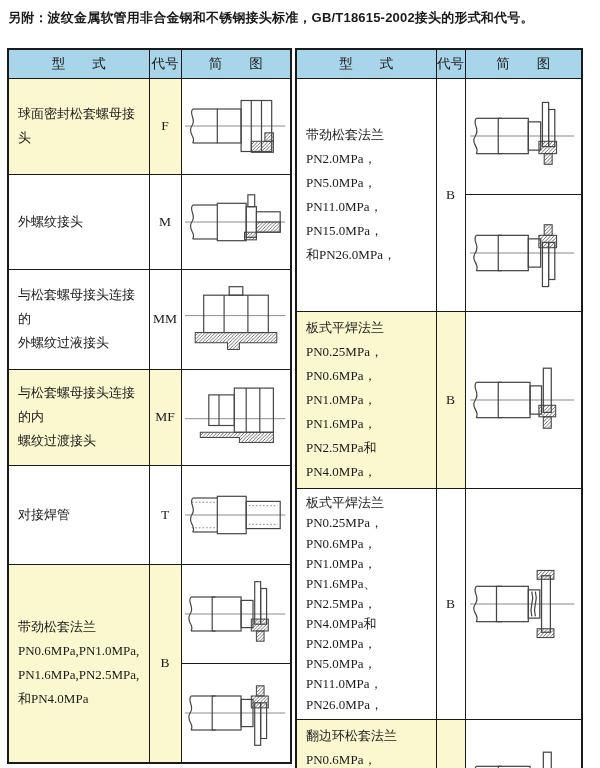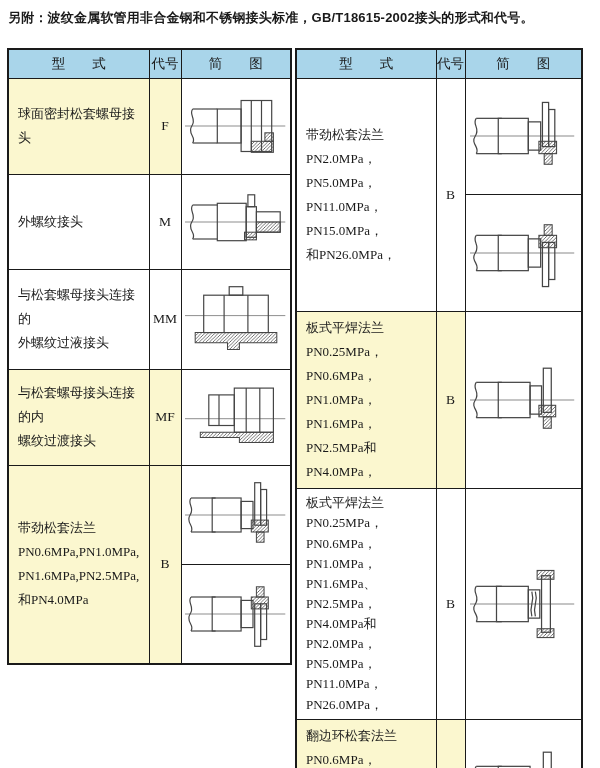--- a/index.html
+++ b/index.html
@@ -218,20 +218,31 @@
 螺纹过渡接头</td>
         <td class="code hl">MF</td>
         <td class="diag-cell">
           <div class="diag-box">
                 <svg class="diag" width="102" height="68" viewBox="0 0 120 80">
                   <use href="#g-mf"></use>
                 </svg>
               </div>
         </td>
       </tr>
+      <tr style="height:99px">
+        <td class="type">对接焊管</td>
+        <td class="code">T</td>
+        <td class="diag-cell">
+          <div class="diag-box">
+                <svg class="diag" width="102" height="68" viewBox="0 0 120 80">
+                  <use href="#g-t"></use>
+                </svg>
+              </div>
+        </td>
+      </tr>
       <tr style="height:197px">
         <td class="type hl">带劲松套法兰
 PN0.6MPa,PN1.0MPa,
 PN1.6MPa,PN2.5MPa,
 和PN4.0MPa</td>
         <td class="code hl">B</td>
         <td class="diag-cell">
           <div class="half" style="height:98px">
                 <svg class="diag" width="102" height="70" viewBox="0 0 120 80">
                   <use href="#g-flange-up2"></use>

